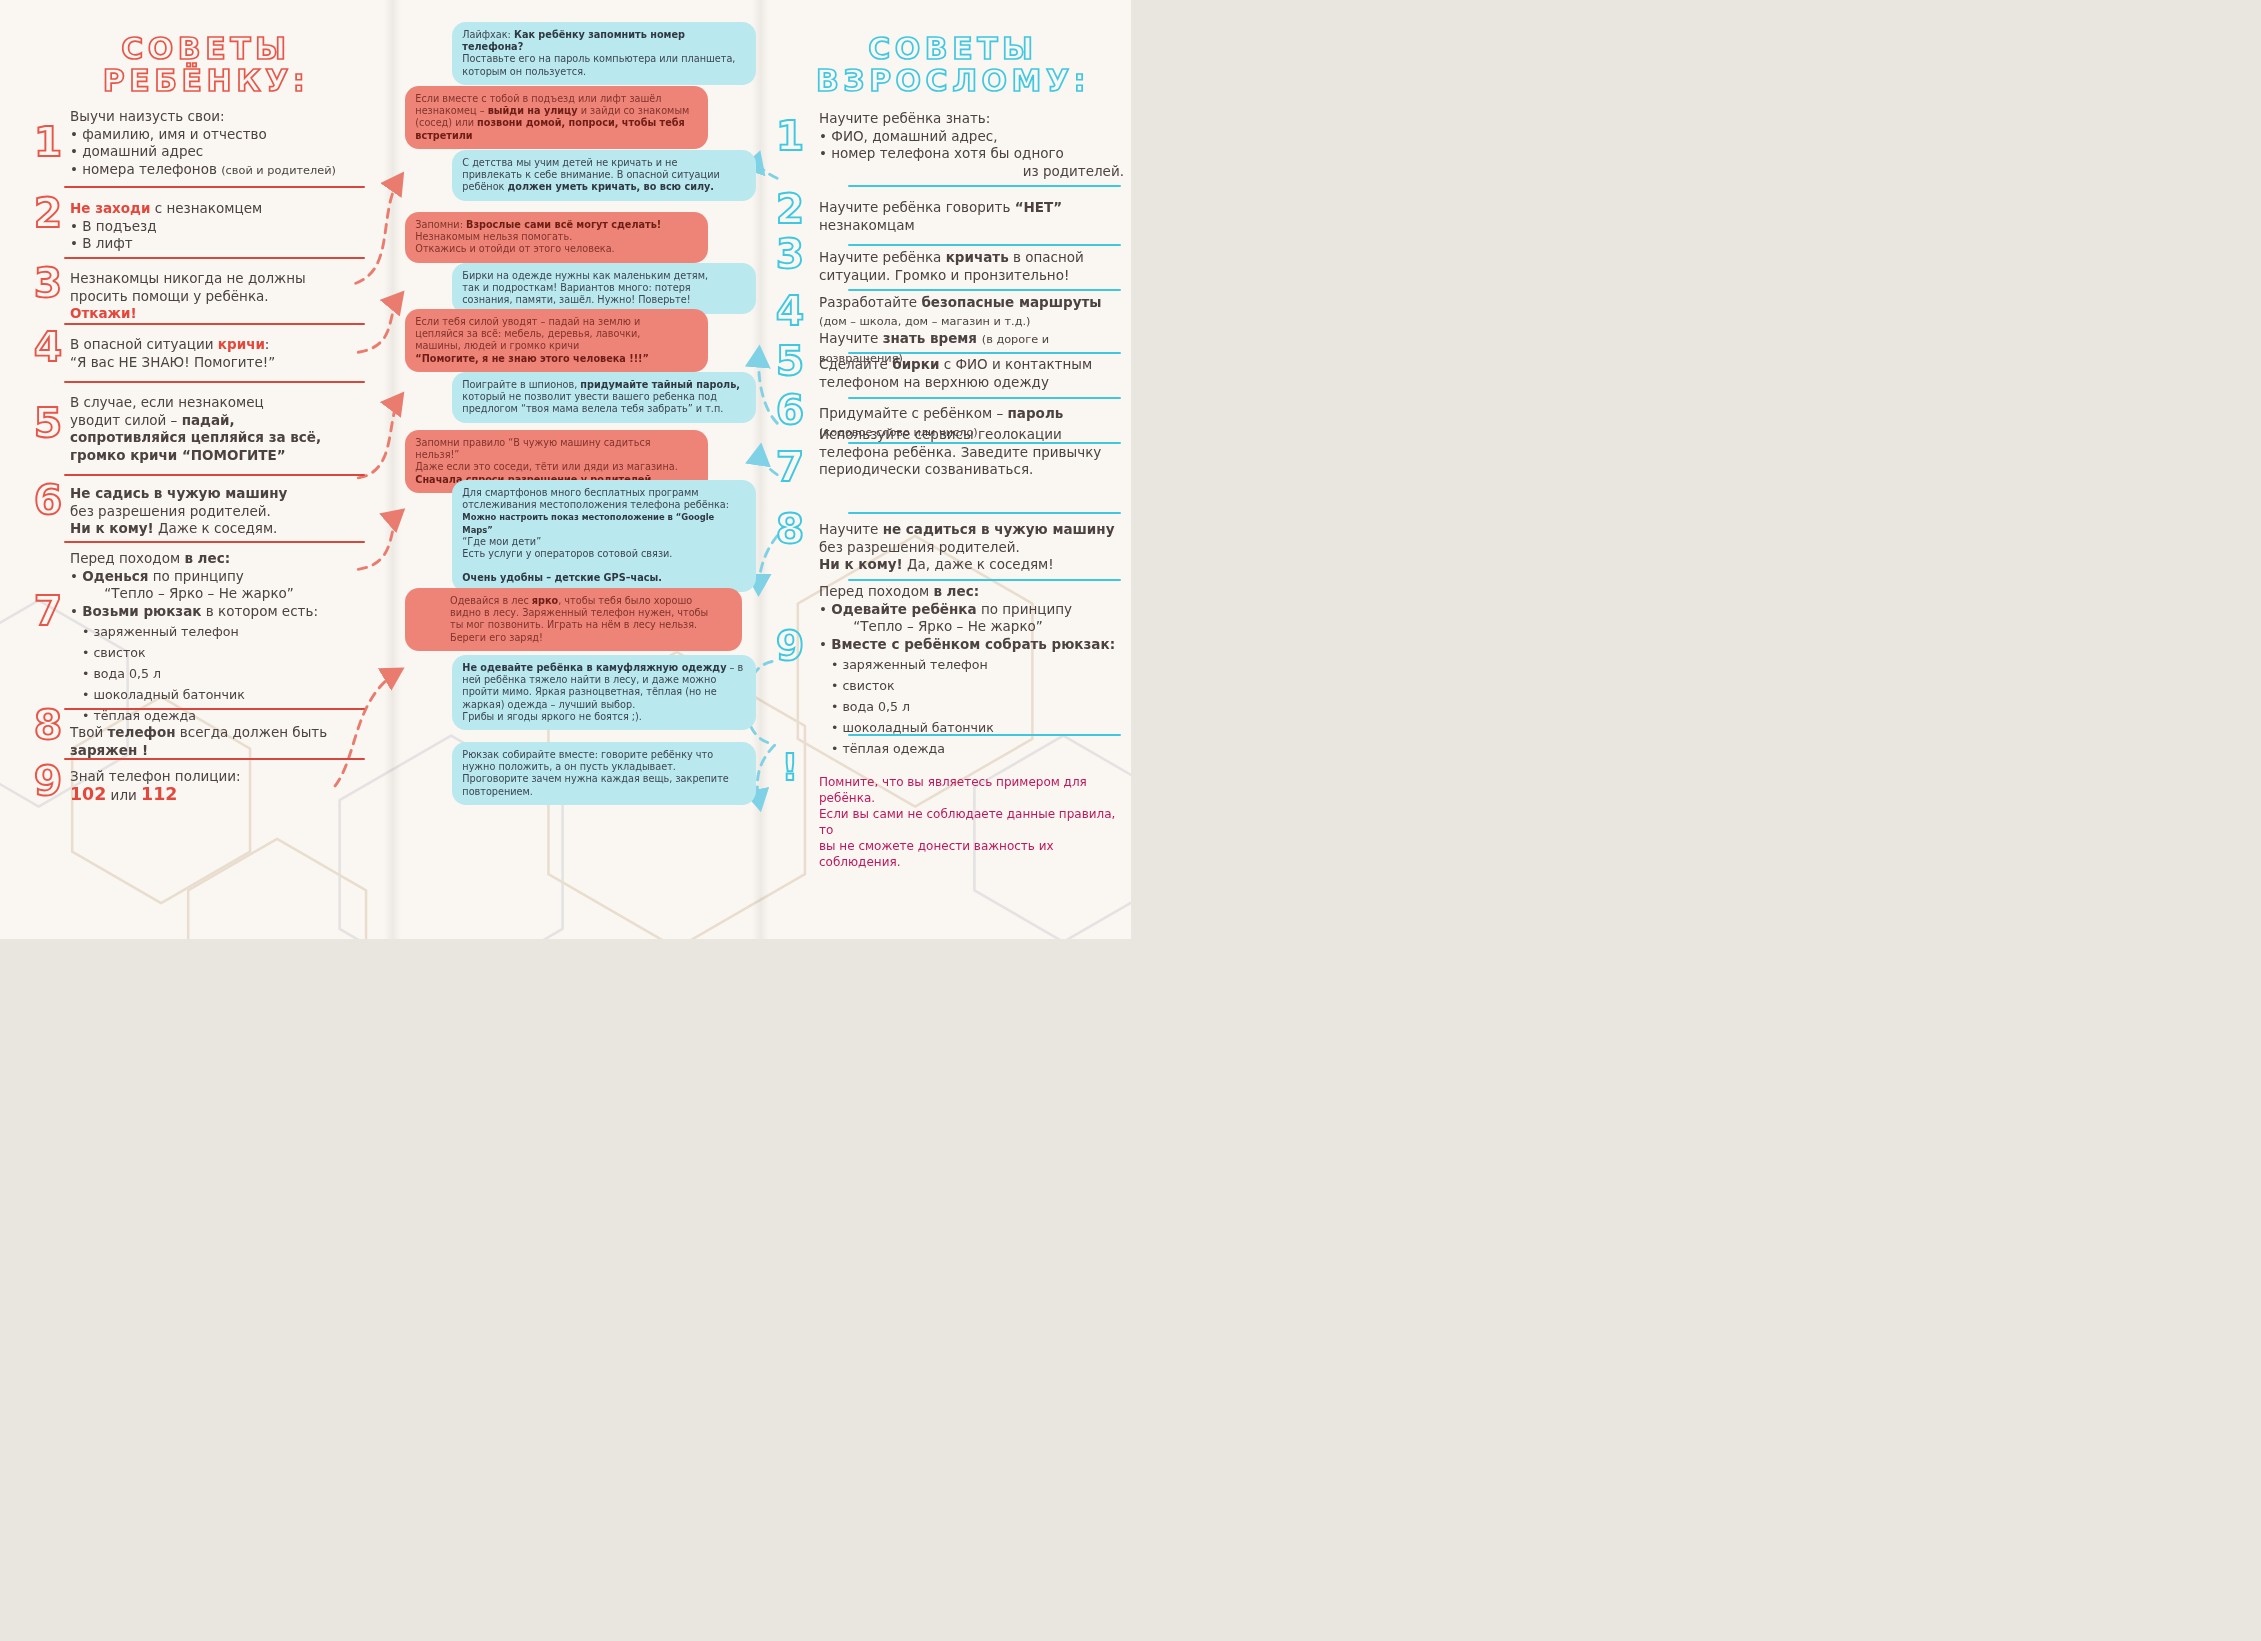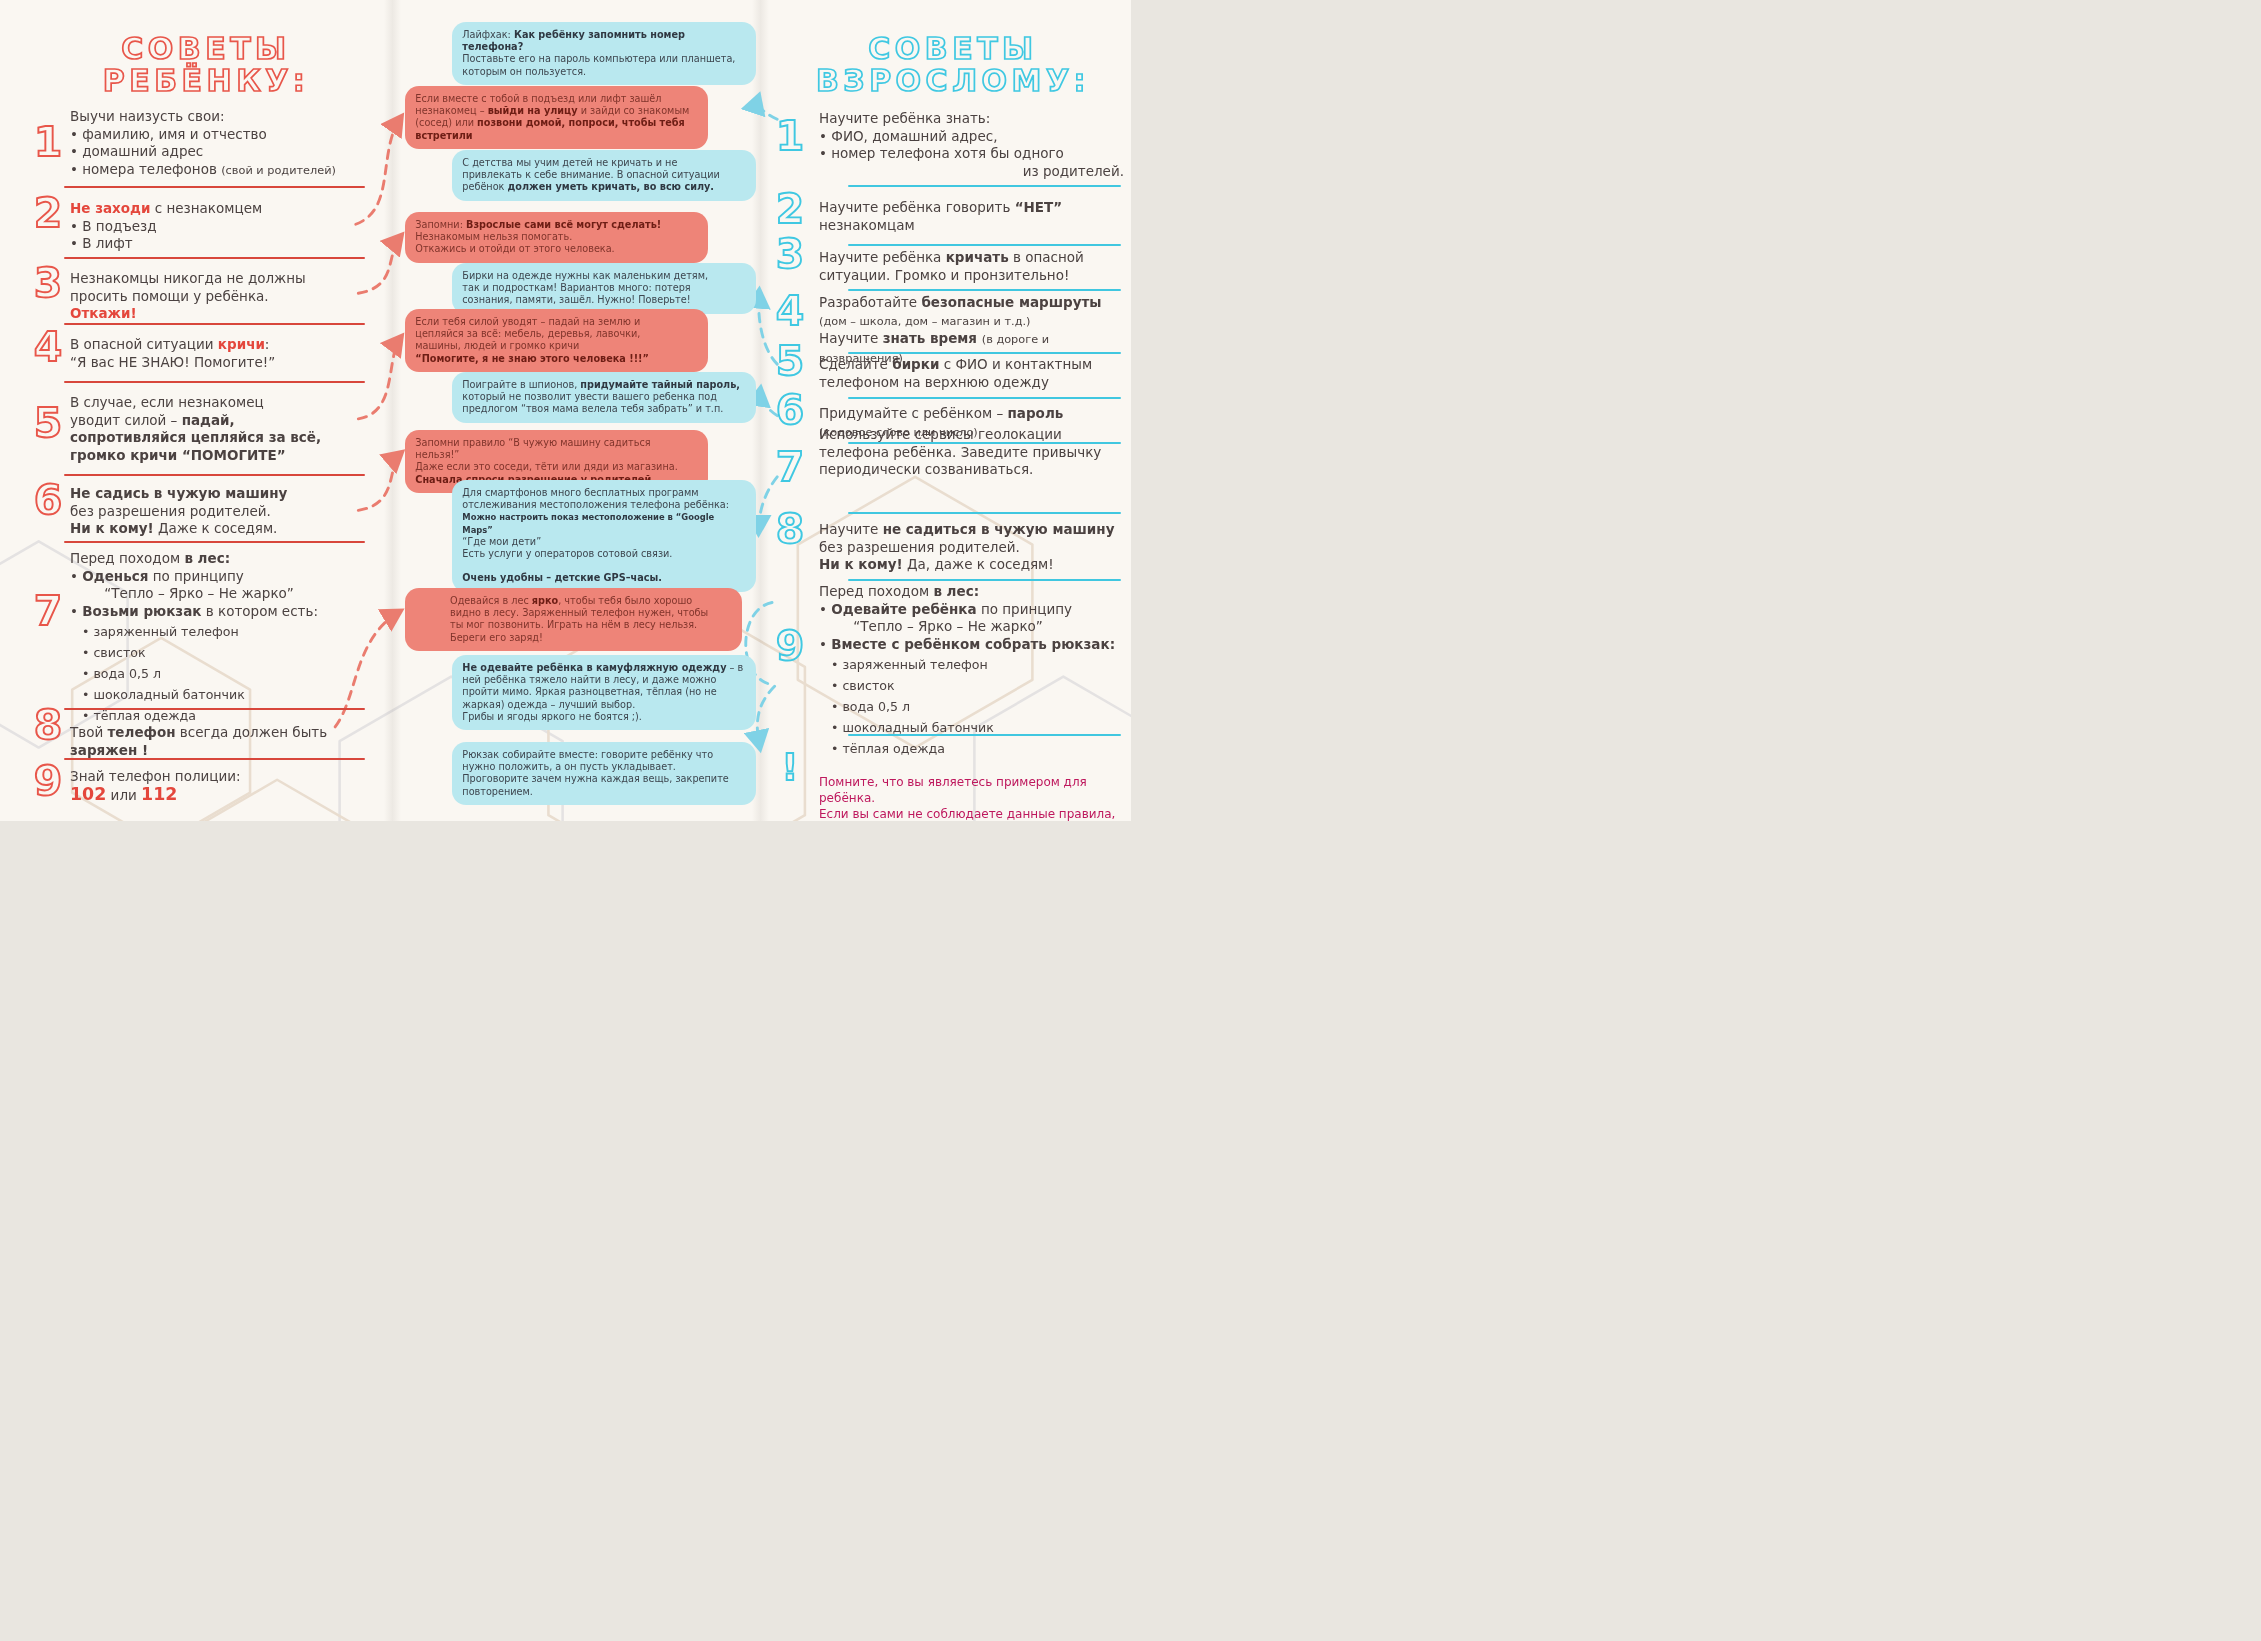--- a/index.html
+++ b/index.html
@@ -1,17 +1,17 @@
 <!DOCTYPE html>
 <html style="font-size:10.3px"><head>
 <meta charset="utf-8">
 <style>
   html,body{margin:0;padding:0;background:#e9e6e0;}
   #page{
-    position:relative;width:1131px;height:821px;overflow:hidden;
+    position:relative;width:1131px;height:939px;overflow:hidden;
     background:#faf7f2;
     font-family:"DejaVu Sans","Liberation Sans",sans-serif;
     color:#4b4241;
   }
   .bg-svg,.arrow-svg{position:absolute;left:0;top:0;width:100%;height:100%;}
   .fold{position:absolute;top:0;bottom:0;width:17px;pointer-events:none;}
   .fold.f1{left:384px;background:linear-gradient(to right,rgba(120,110,100,0),rgba(120,110,100,.10),rgba(120,110,100,0));}
   .fold.f2{left:752px;background:linear-gradient(to right,rgba(120,110,100,0),rgba(120,110,100,.10),rgba(120,110,100,0));}
 
   .col-title{

